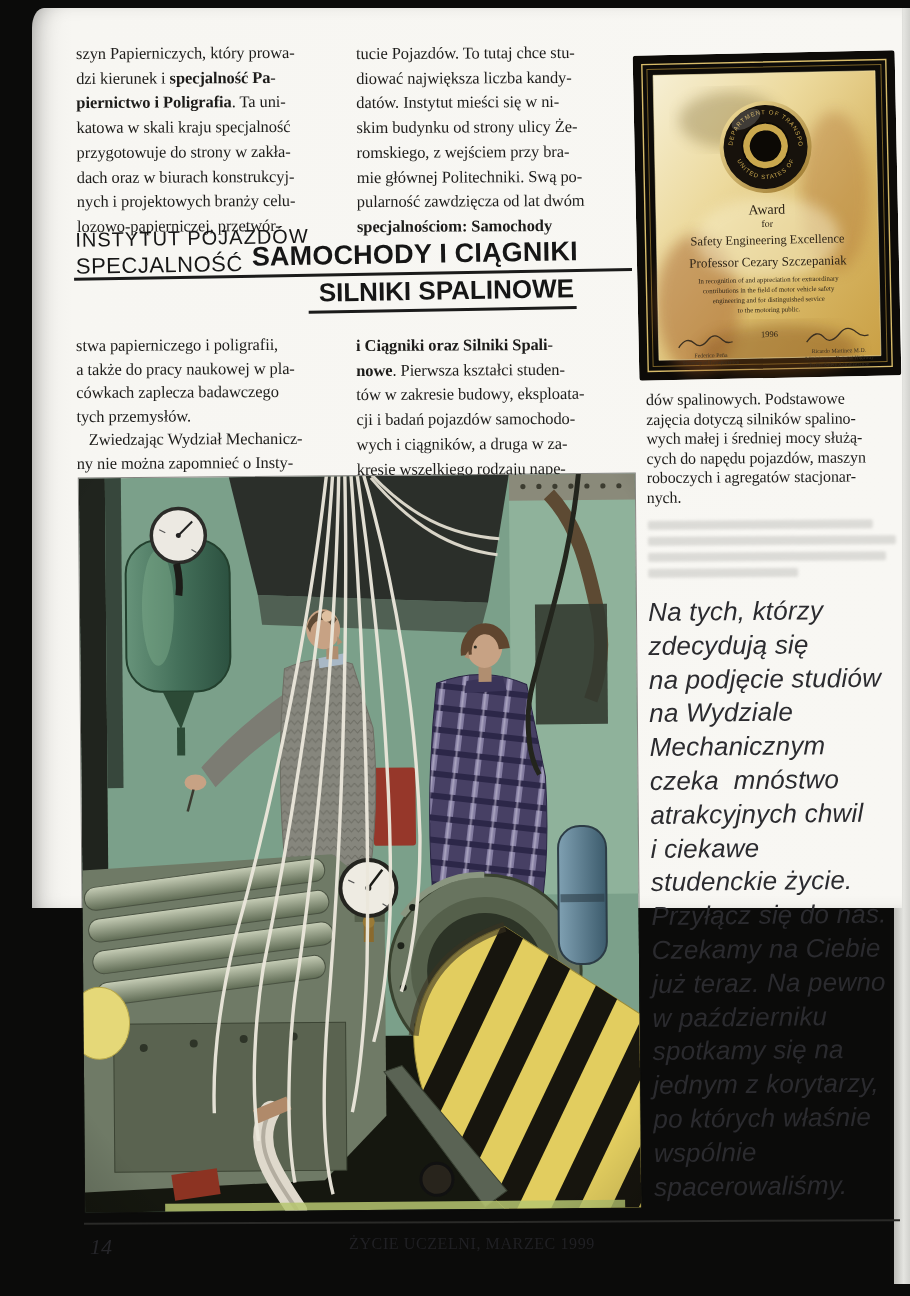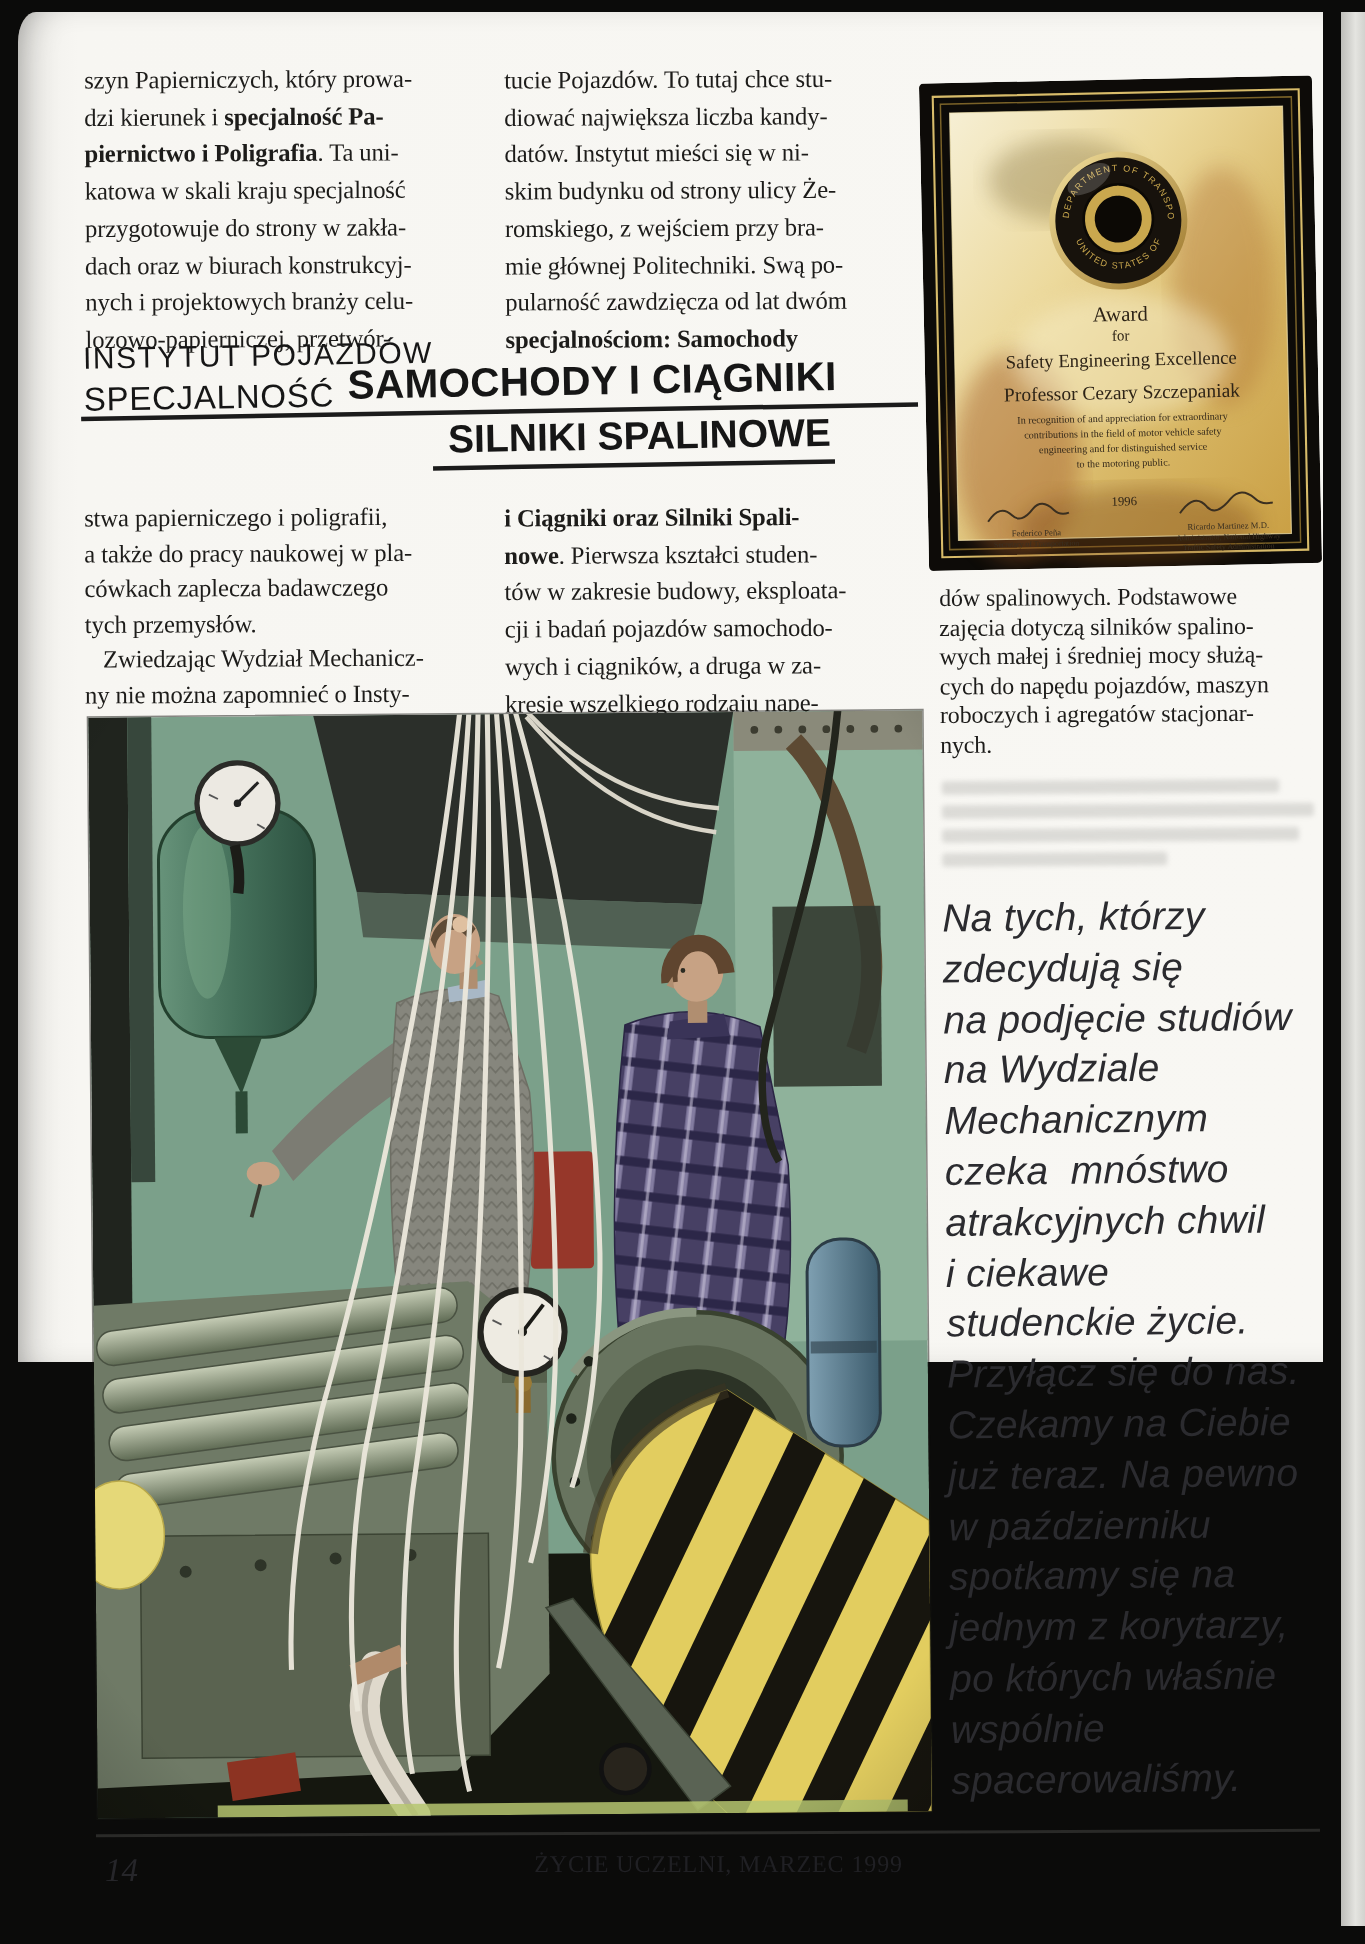--- a/index.html
+++ b/index.html
@@ -1,18 +1,18 @@
 <!DOCTYPE html>
 <html><head>
 <meta charset="utf-8">
 <style>
   html,body{margin:0;padding:0;background:#0b0b0a;width:910px;height:1296px;overflow:hidden;}
   .scan{position:relative;width:910px;height:1296px;background:#0b0b0a;}
   .edge-right{position:absolute;left:894px;top:8px;width:16px;height:1276px;background:linear-gradient(90deg,#bdbdb9,#e4e4e0 60%,#d2d2ce);}
-  .page{position:absolute;left:12px;top:8px;width:870px;height:900px;background:linear-gradient(90deg,#efeeea 0,#f7f6f2 40px,#f8f7f3 100%);border-top-left-radius:12px 20px;box-shadow:inset 14px 0 26px -16px rgba(0,0,0,.45);}
+  .page{position:absolute;left:32px;top:8px;width:870px;height:900px;background:linear-gradient(90deg,#efeeea 0,#f7f6f2 40px,#f8f7f3 100%);border-top-left-radius:12px 20px;box-shadow:inset 14px 0 26px -16px rgba(0,0,0,.45);}
   .serifcol{position:absolute;font-family:"Liberation Serif","DejaVu Serif",serif;font-size:16.5px;line-height:24.7px;color:#1d1c1a;white-space:pre-wrap;letter-spacing:-0.1px;transform:rotate(-0.3deg);transform-origin:0 0;}
   .b{font-weight:700;}
   .col1a{left:44px;top:34px;width:292px;}
   .col2a{left:324px;top:34px;width:292px;}
   .col1b{left:44px;top:326px;width:292px;line-height:23.6px;}
   .col2b{left:324px;top:326px;width:292px;}
   .col3{left:614px;top:382px;width:254px;font-size:16px;line-height:19.6px;transform:rotate(-0.4deg);}
   .headers{position:absolute;left:34px;top:214px;width:572px;height:104px;transform:rotate(-1deg);transform-origin:0 50%;font-family:"Liberation Sans","DejaVu Sans",sans-serif;color:#161616;}
   .institute{position:absolute;left:10px;top:7px;font-size:20px;letter-spacing:1px;}
   .specialty{position:absolute;left:10px;top:32px;font-size:22px;letter-spacing:0.5px;}
@@ -20,21 +20,21 @@
   .title2{position:absolute;left:230px;top:60px;width:300px;text-align:center;font-size:26px;font-weight:700;}
   .rule1{position:absolute;left:8px;top:56px;width:558px;height:2.5px;background:#1b1b1b;}
   .rule2{position:absolute;left:242px;top:93px;width:268px;height:2.5px;background:#1b1b1b;}
   .plaque{position:absolute;left:604px;top:45px;transform:rotate(-1.2deg);display:block;}
   .photo{position:absolute;left:50px;top:468px;transform:rotate(-0.5deg);display:block;outline:1px solid rgba(20,20,16,.5);}
   .ghost{position:absolute;left:616px;top:505px;width:250px;transform:rotate(-0.4deg);}
   .ghost i{display:block;height:9px;margin:7px 0;background:#8d8d89;opacity:.26;filter:blur(1.6px);border-radius:2px;}
   .promo{position:absolute;left:616px;top:588px;width:256px;font-family:"Liberation Sans","DejaVu Sans",sans-serif;font-style:italic;font-size:26px;line-height:33.8px;color:#2b2b2f;white-space:pre-wrap;transform:rotate(-0.6deg);transform-origin:0 0;letter-spacing:0.2px;}
   .footer-line{position:absolute;left:52px;top:1213px;width:816px;height:1.6px;background:#2a2a28;transform:rotate(-0.25deg);}
   .page-num{position:absolute;left:58px;top:1226px;font-family:"Liberation Serif",serif;font-size:22px;color:#26262a;font-style:italic;}
-  .journal{position:absolute;left:290px;top:1227px;width:300px;text-align:right;font-family:"Liberation Serif",serif;font-size:16px;letter-spacing:0.6px;color:#202024;}
+  .journal{position:absolute;left:290px;top:1227px;width:300px;text-align:center;font-family:"Liberation Serif",serif;font-size:16px;letter-spacing:0.6px;color:#202024;}
 </style>
 </head>
 <body>
 
 <div class="scan">
   <div class="edge-right"></div>
   <div class="page">
 
     <div class="serifcol col1a"><span>szyn Papierniczych, który prowa-
 dzi kierunek i </span><span class="b">specjalność Pa-

